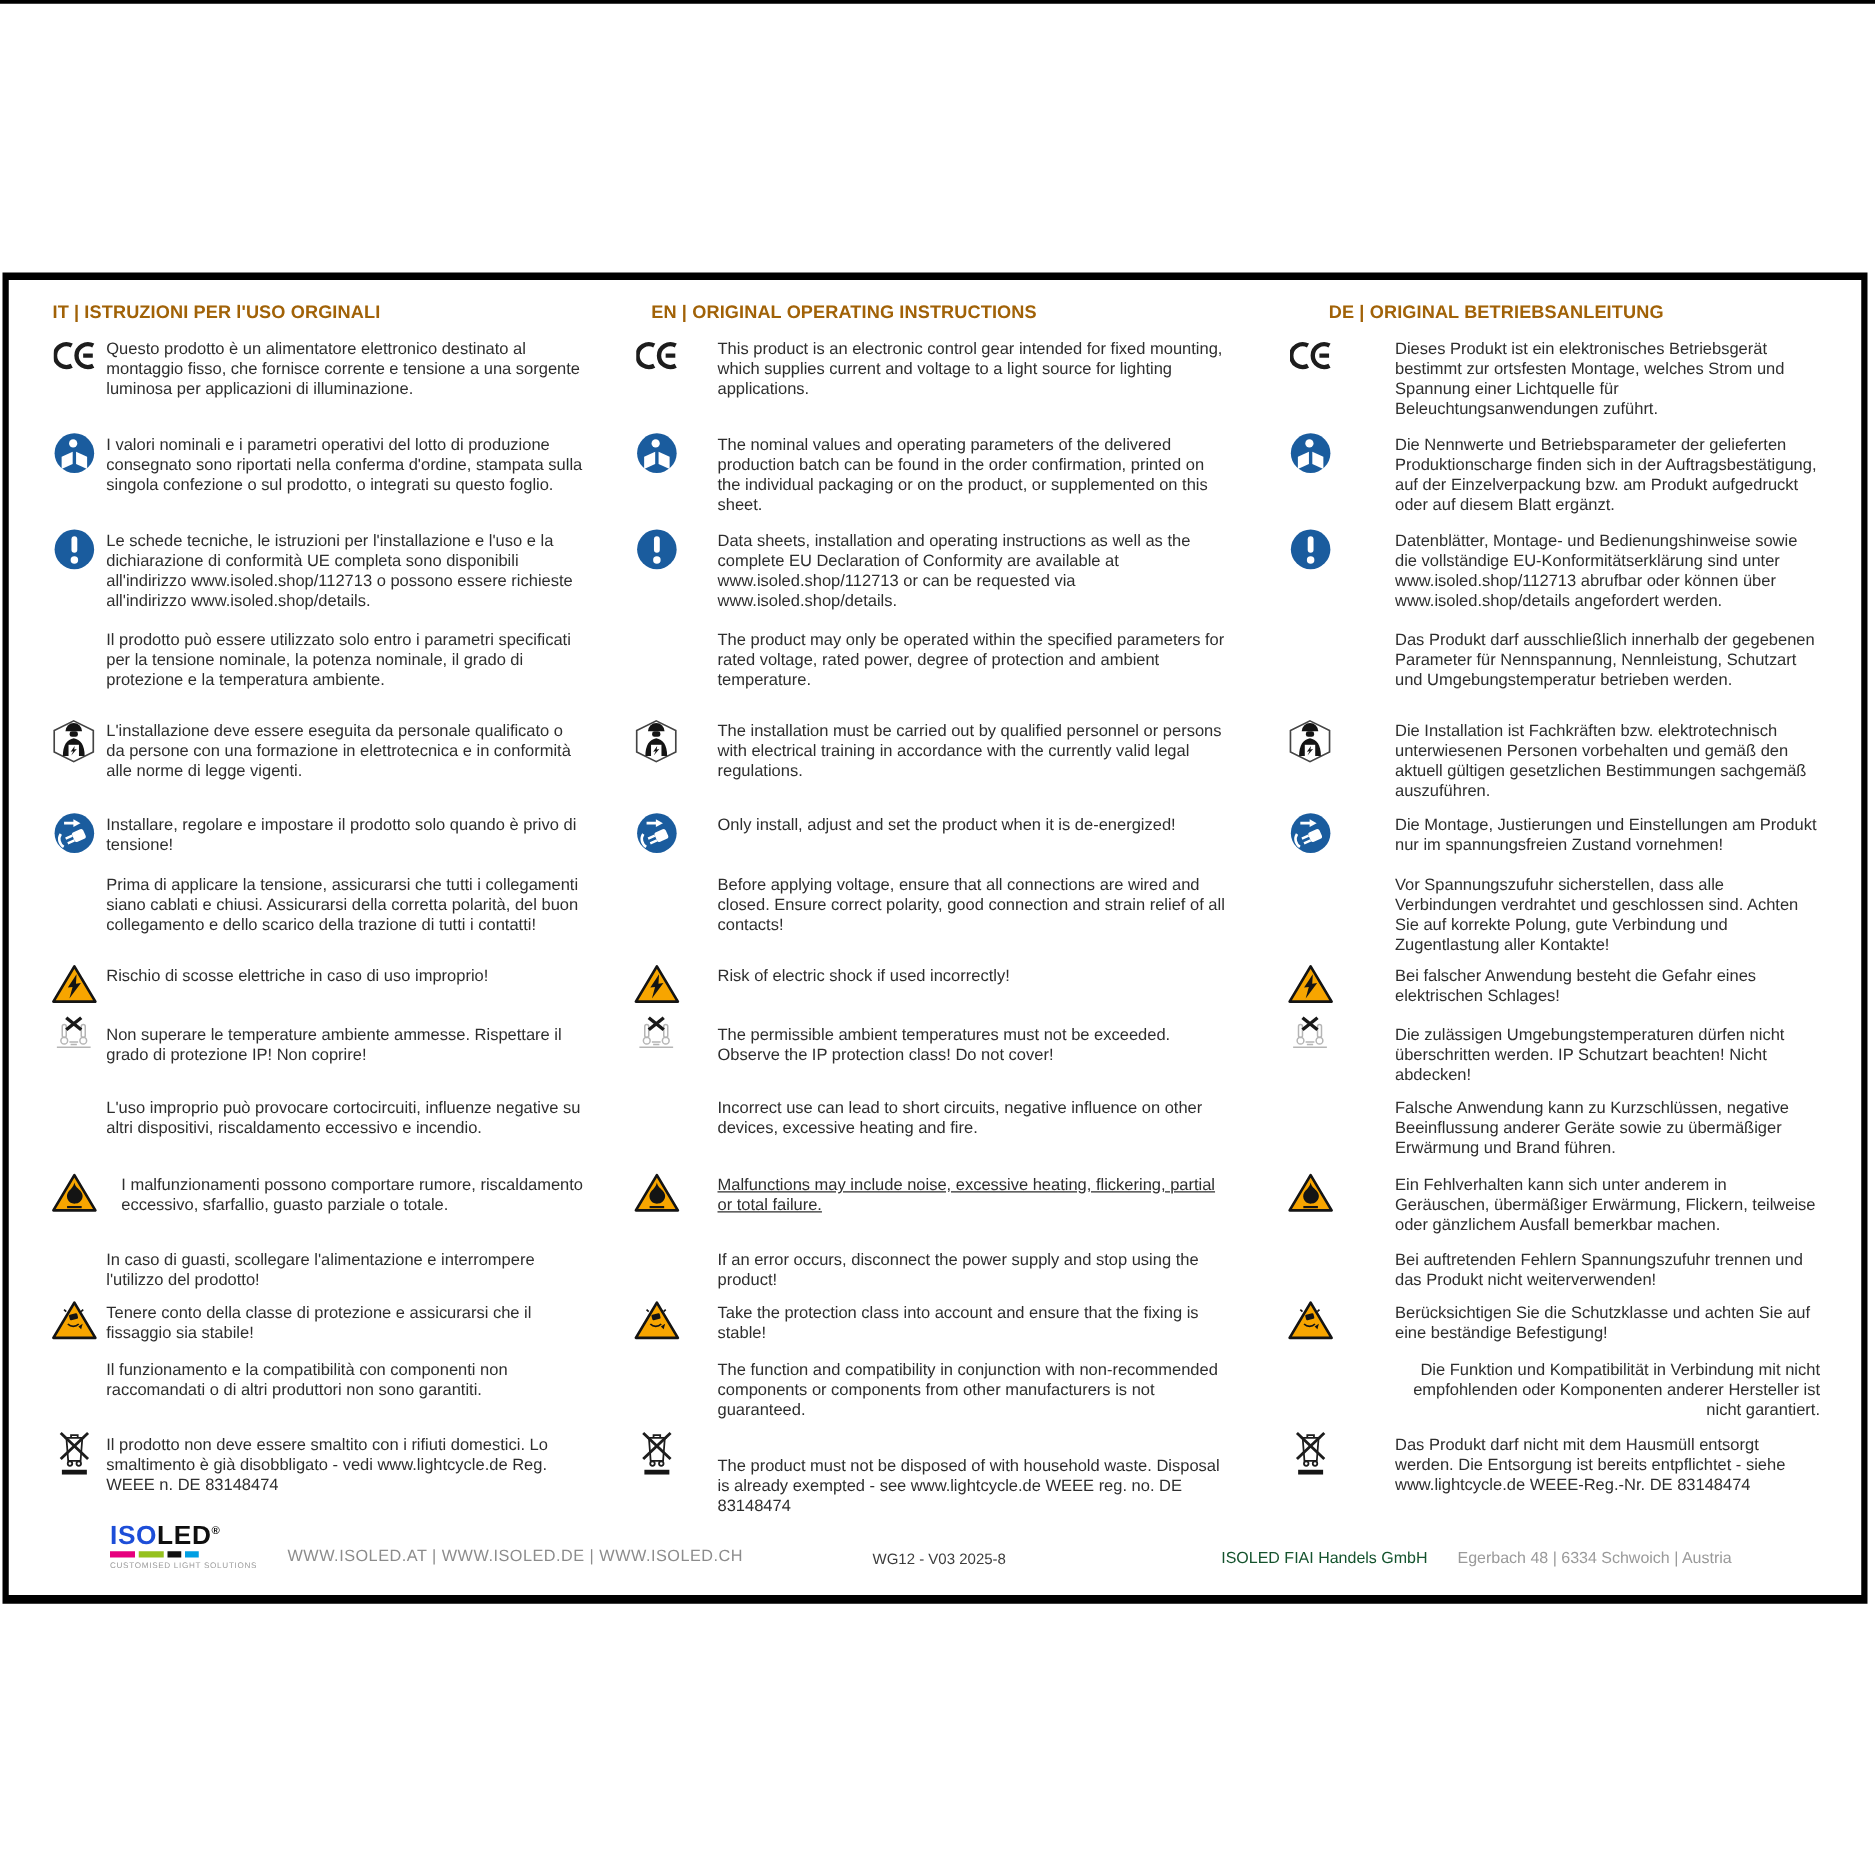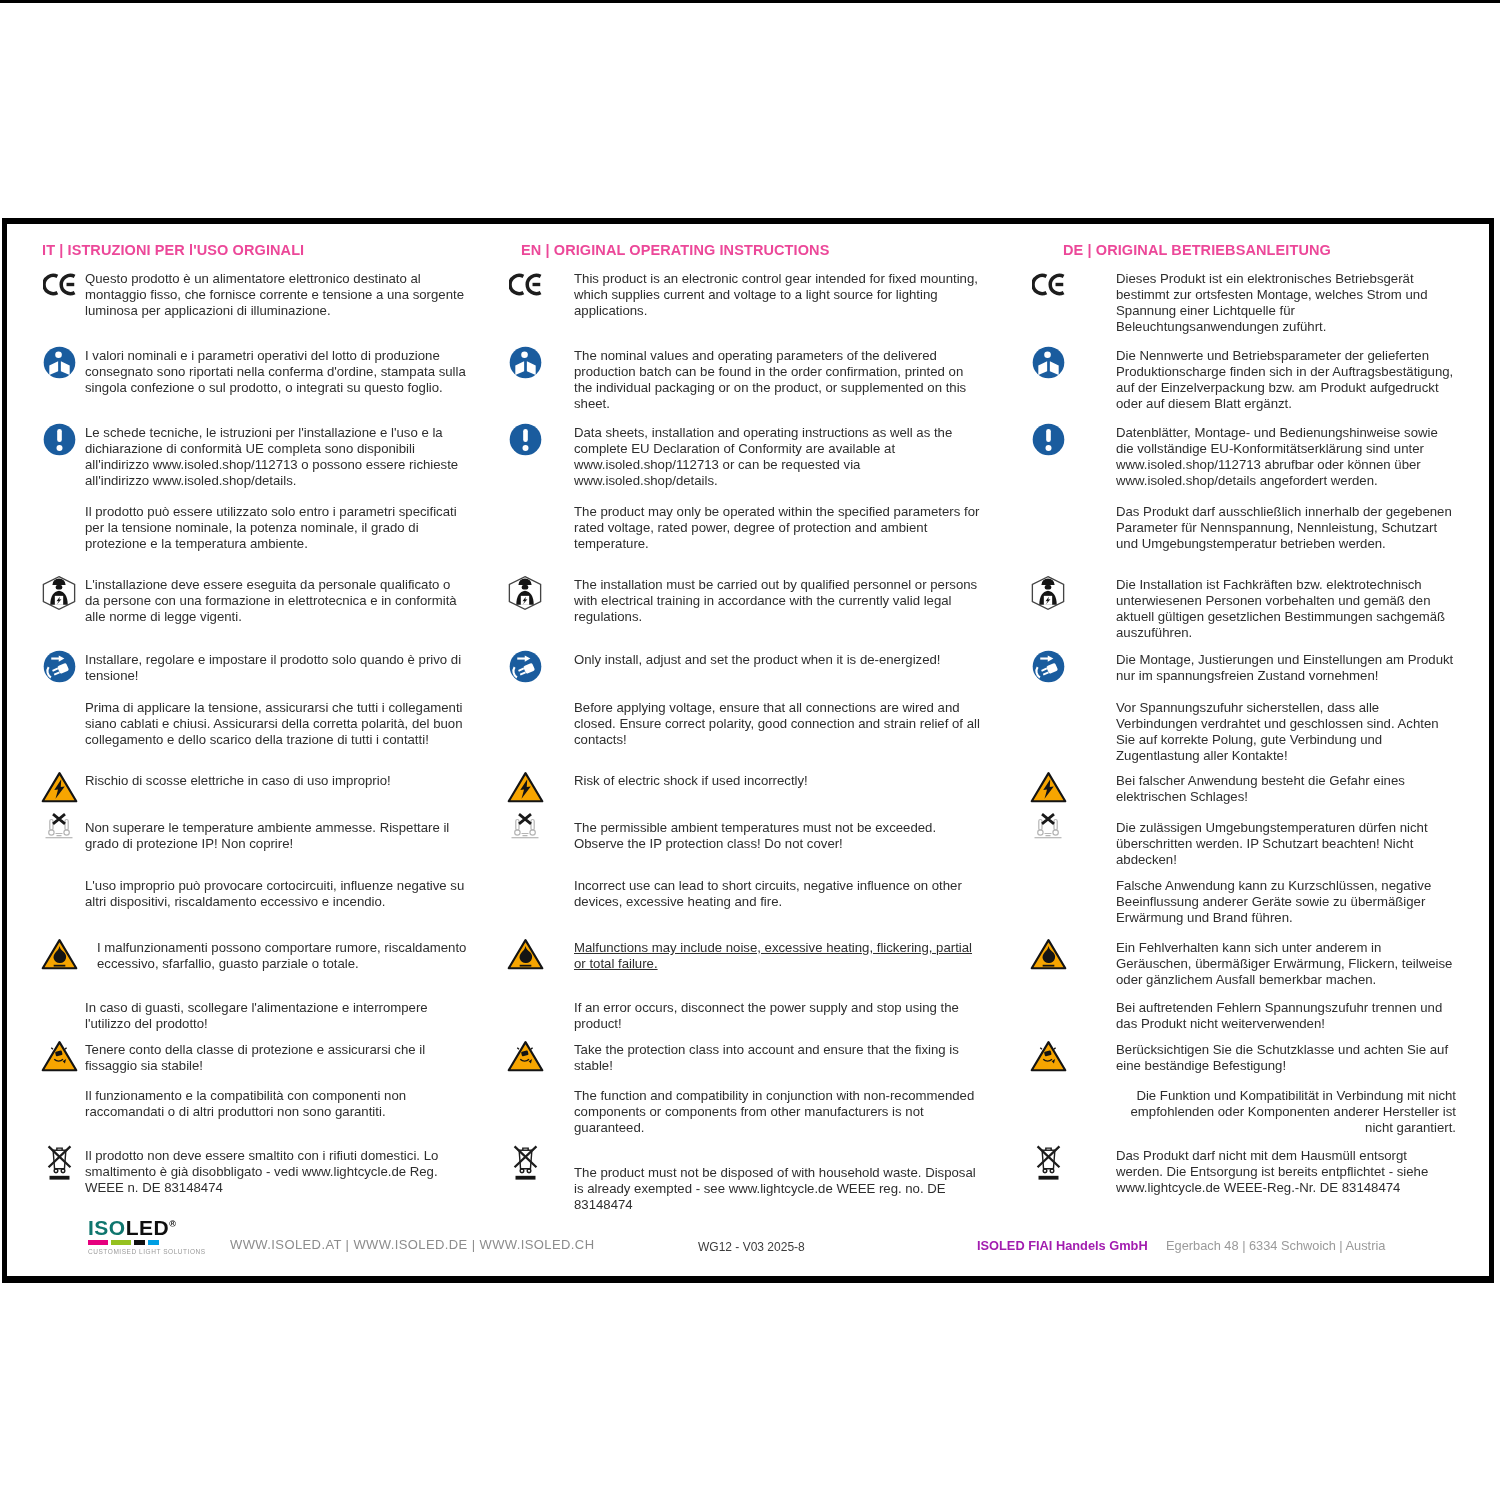--- a/index.html
+++ b/index.html
@@ -1,35 +1,35 @@
 <!DOCTYPE html>
 <html><head>
 <meta charset="utf-8">
 <style>
   html,body{margin:0;padding:0}
   body{width:1500px;height:1500px;background:#fff;position:relative;overflow:hidden;
        font-family:"Liberation Sans",sans-serif;}
   .topline{position:absolute;left:0;top:0;width:1500px;height:3px;background:#000}
   .frame{position:absolute;left:2px;top:218px;width:1492px;height:1065px;
          border:5px solid #000;border-top-width:6px;border-bottom-width:7px;box-sizing:border-box}
-  .col-header{position:absolute;margin:0;font-size:14.5px;font-weight:bold;color:#ec4899;
+  .col-header{position:absolute;margin:0;font-size:14.5px;font-weight:bold;color:#a16207;
               letter-spacing:.1px;white-space:nowrap}
   .para{position:absolute;margin:0;font-size:13.2px;line-height:16px;color:#2e2e2e}
   .icon-box{position:absolute;width:40px;display:flex;justify-content:center;align-items:flex-start}
   .logo{position:absolute;left:88px;top:1214px;width:140px}
   .logo-word{font-size:21px;font-weight:bold;letter-spacing:.5px;line-height:21px;white-space:nowrap}
-  .logo-iso{color:#0f766e}
+  .logo-iso{color:#1d4ed8}
   .logo-led{color:#0f0f0f}
   .logo-reg{font-size:9px;vertical-align:super;color:#0f0f0f}
   .logo-bars{display:flex;gap:3px;margin-top:2px;height:4.5px;width:78px}
   .logo-bars span{height:100%;display:block}
   .logo-tagline{margin-top:3px;font-size:6.5px;color:#9a9a9a;letter-spacing:.55px;white-space:nowrap}
   .websites{position:absolute;left:230px;top:1237px;font-size:13px;color:#8c8c8c;letter-spacing:.4px;white-space:nowrap}
   .doccode{position:absolute;left:698px;top:1240px;font-size:12px;color:#3c3c3c;white-space:nowrap}
-  .company{position:absolute;left:977px;top:1238px;font-size:12.8px;font-weight:bold;color:#a21caf;white-space:nowrap}
+  .company{position:absolute;left:977px;top:1238px;font-size:12.8px;font-weight:normal;color:#14532d;white-space:nowrap}
   .address{position:absolute;left:1166px;top:1238px;font-size:12.8px;color:#9a9a9a;white-space:nowrap}
 </style>
 </head>
 <body>
 
 <div class="page">
   <div class="topline"></div>
   <div class="frame"></div>
 
   <div id="doc-root">

